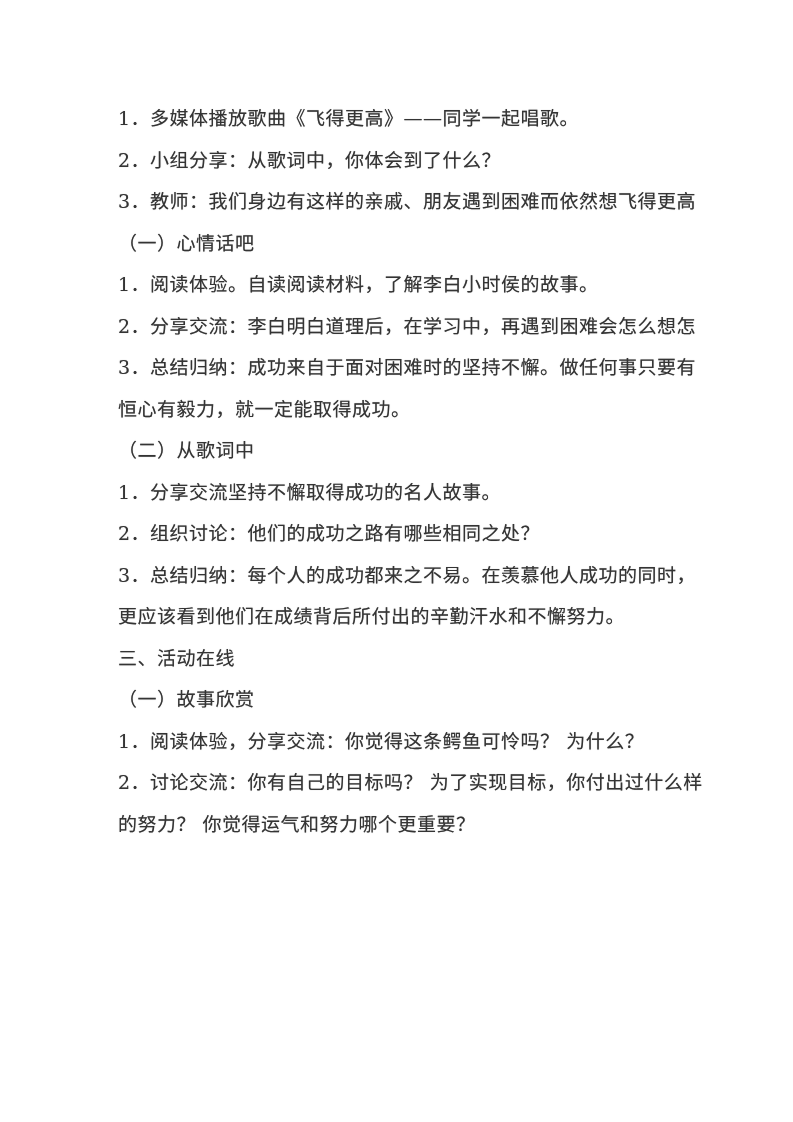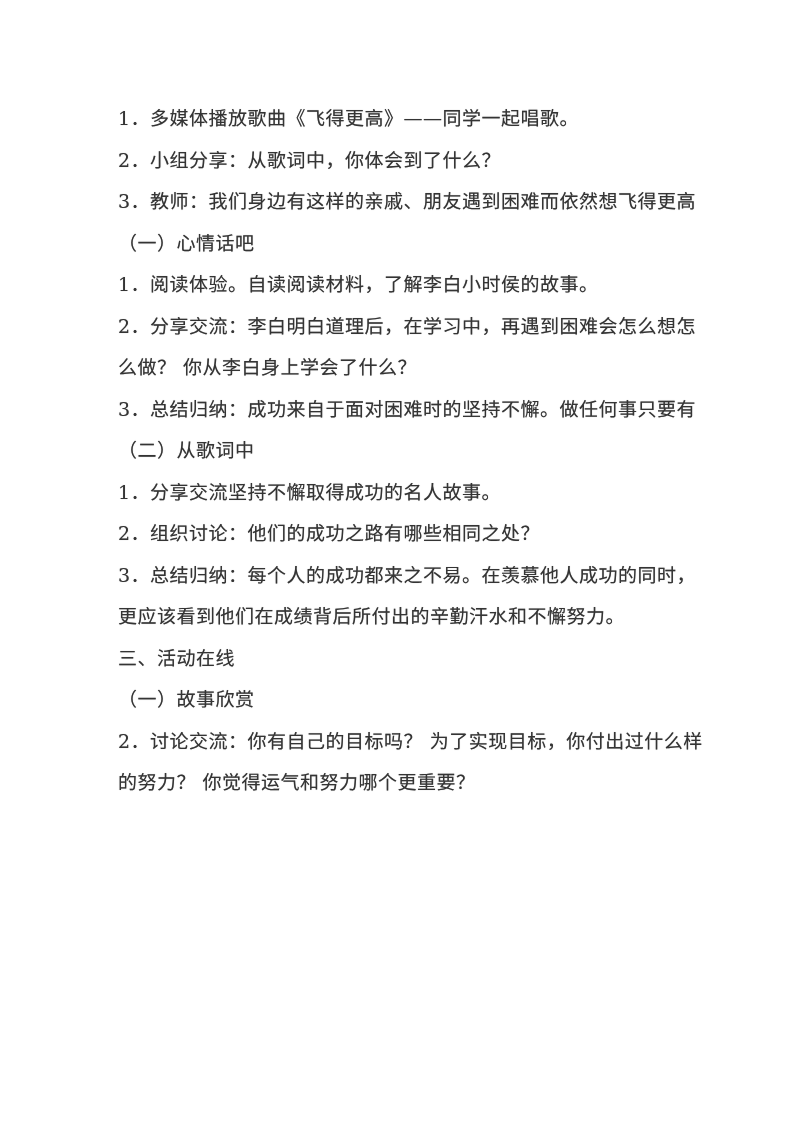--- a/index.html
+++ b/index.html
@@ -33,24 +33,25 @@
 </head>
 <body>
 
 <div class="page">
   <div class="doc-line">1．多媒体播放歌曲《飞得更高》——同学一起唱歌。</div>
   <div class="doc-line">2．小组分享：从歌词中，你体会到了什么？</div>
   <div class="doc-line">3．教师：我们身边有这样的亲戚、朋友遇到困难而依然想飞得更高</div>
   <div class="doc-line">（一）心情话吧</div>
   <div class="doc-line">1．阅读体验。自读阅读材料，了解李白小时侯的故事。</div>
   <div class="doc-line">2．分享交流：李白明白道理后，在学习中，再遇到困难会怎么想怎</div>
-  <div class="doc-line">么做？ 你从李白身上学会了什么？</div>
   <div class="doc-line">3．总结归纳：成功来自于面对困难时的坚持不懈。做任何事只要有</div>
+  <div class="doc-line">恒心有毅力，就一定能取得成功。</div>
   <div class="doc-line">（二）从歌词中</div>
   <div class="doc-line">1．分享交流坚持不懈取得成功的名人故事。</div>
   <div class="doc-line">2．组织讨论：他们的成功之路有哪些相同之处？</div>
   <div class="doc-line">3．总结归纳：每个人的成功都来之不易。在羡慕他人成功的同时，</div>
   <div class="doc-line">更应该看到他们在成绩背后所付出的辛勤汗水和不懈努力。</div>
   <div class="doc-line">三、活动在线</div>
   <div class="doc-line">（一）故事欣赏</div>
+  <div class="doc-line">1．阅读体验，分享交流：你觉得这条鳄鱼可怜吗？ 为什么？</div>
   <div class="doc-line">2．讨论交流：你有自己的目标吗？ 为了实现目标，你付出过什么样</div>
   <div class="doc-line">的努力？ 你觉得运气和努力哪个更重要？</div>
 </div>
 
 </body></html>

